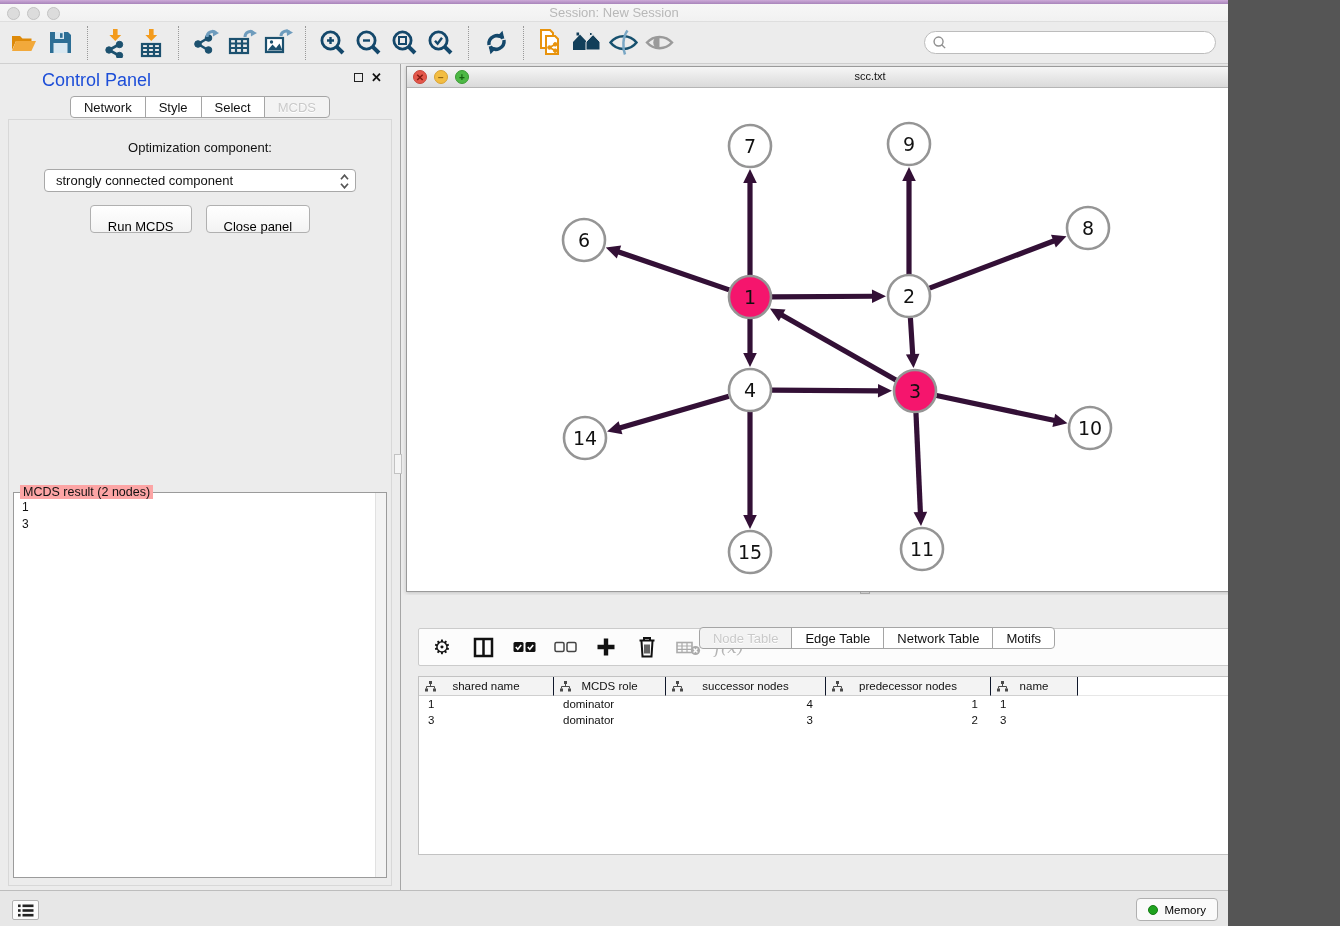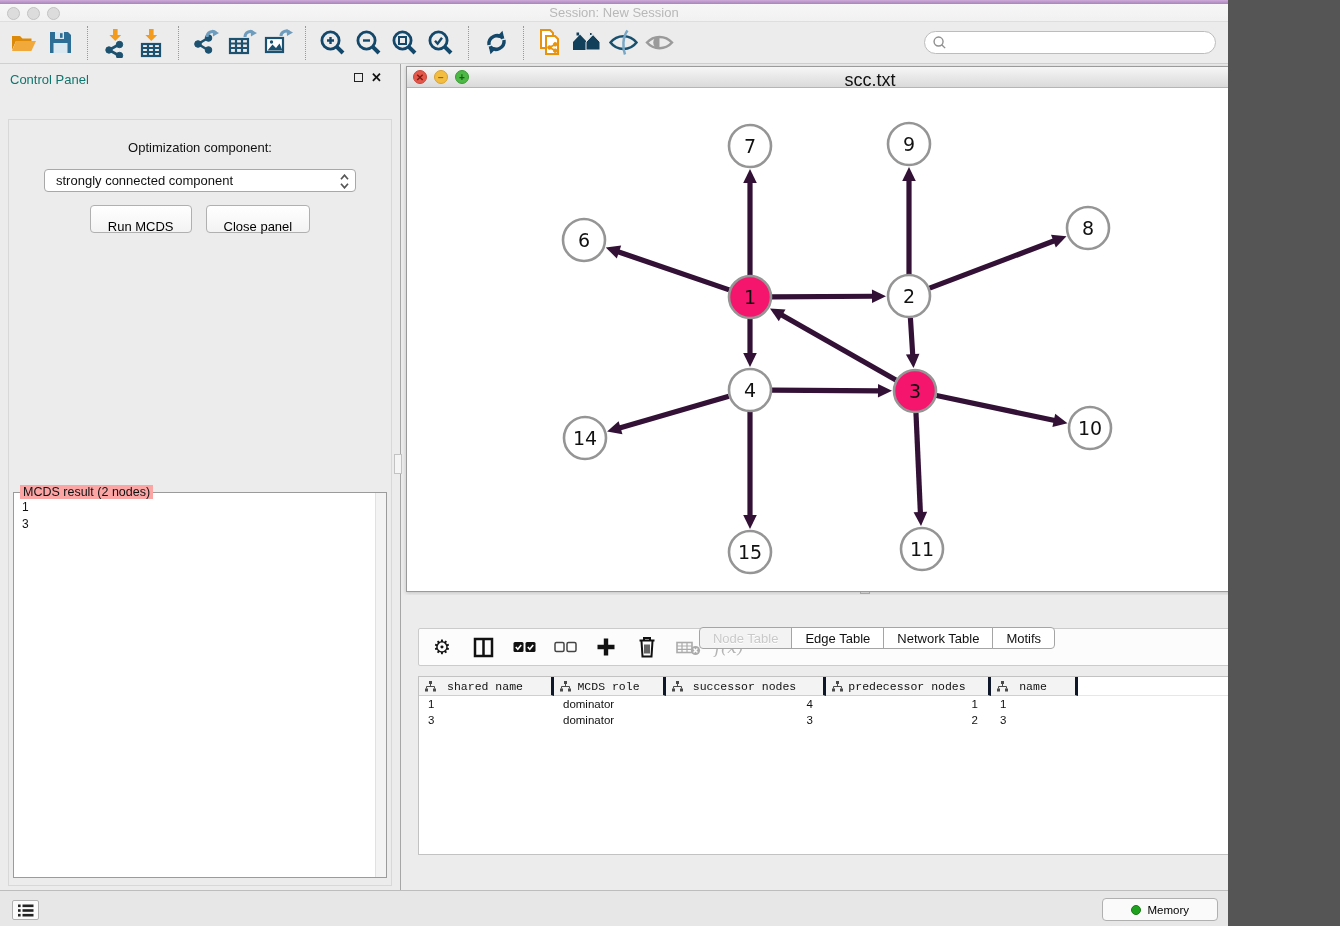--- a/index.html
+++ b/index.html
@@ -20,21 +20,21 @@
   
   .toolbar { position:absolute; top:22px; left:0; right:0; height:42px;
              border-bottom:1px solid #d0d0d0; display:flex; align-items:center; padding-left:6px; }
   .tbtn { width:36px; height:36px; display:flex; align-items:center; justify-content:center; flex:0 0 auto; }
   .tsep { width:1px; height:34px; border-left:1px dotted #999; margin:0 9px; flex:0 0 auto; }
   .search { position:absolute; right:12px; top:9px; width:292px; height:23px; background:#fff;
             border:1px solid #bcbcbc; border-radius:12px; display:flex; align-items:center; padding-left:7px; }
   .search input { border:none; outline:none; flex:1; height:19px; font-size:12px; background:transparent; margin-left:4px;}
 
   
-  .panel-title { font-size:13px; color:#0f766e; }
+  .panel-title { font-size:18px; color:#1d4ed8;margin-left:32px; }
   .float-ico { width:9px; height:9px; border:1.6px solid #222; display:inline-block; }
   .close-ico { font-size:13px; font-weight:bold; color:#111; line-height:11px; }
 
   
   .control-panel { position:absolute; left:0; top:64px; width:401px; height:826px; background:#ececec;
                    border-right:1px solid #a6a6a6; }
   .cp-header { position:absolute; top:6px; left:10px; right:10px; height:18px; }
   .cp-float { position:absolute; right:27px; top:3px; }
   .cp-close { position:absolute; right:8px; top:2px; }
   .tabs-row { display:flex; justify-content:center; position:absolute; left:0; right:0; top:32px; }
@@ -70,51 +70,51 @@
   
   .net-window { position:absolute; left:406px; top:66px; width:928px; height:526px;
                 border:1px solid #9a9a9a; background:#fff; box-shadow:0 1px 4px rgba(0,0,0,.18); }
   .net-titlebar { position:relative; height:21px; background:linear-gradient(#f6f6f6,#dadada);
                   border-bottom:1px solid #b5b5b5; }
   .light { position:absolute; top:3px; width:14px; height:14px; border-radius:50%;
            font-size:10px; font-weight:bold; text-align:center; line-height:14px; }
   .light.red    { left:6px;  background:#e4574b; border:1px solid #c6473c; color:#7e180f; }
   .light.yellow { left:27px; background:#f3bd42; border:1px solid #d8a233; color:#8f6310; }
   .light.green  { left:48px; background:#4db845; border:1px solid #3a9a33; color:#14610f; }
-  .net-title { position:absolute; left:0; right:0; top:3px; text-align:center; font-size:18px; color:#111; }
+  .net-title { position:absolute; left:0; right:0; top:3px; text-align:center; font-size:11px; color:#111; }
   .net-canvas { position:absolute; left:0; right:0; top:21px; bottom:0; background:#fff; }
 
   
   .table-panel { position:absolute; left:406px; top:595px; width:934px; height:295px; background:#ececec; }
   .tp-header { position:absolute; top:6px; left:12px; right:10px; height:18px; }
   .tp-float { position:absolute; right:29px; top:9px; }
   .tp-close { position:absolute; right:10px; top:8px; }
   .tp-toolbar { position:absolute; left:12px; top:33px; width:912px; height:38px; background:#fcfcfc;
                 border:1px solid #cbcbcb; border-radius:2px; display:flex; align-items:center;
                 padding-left:10px; gap:15px; }
   .tico { display:flex; align-items:center; justify-content:center; width:26px; height:26px; }
   .gear-glyph { font-size:20px; color:#141414; line-height:20px; }
   .fx { font-family:"DejaVu Serif", serif; font-style:italic; font-size:17px; color:#b3b3b3; }
   .tp-table { position:absolute; left:12px; top:81px; width:912px; bottom:35px; background:#fff;
               border:1px solid #c2c2c2; overflow:hidden; }
   .thead { display:flex; height:19px; }
-  .th { position:relative; background:#f3f3f3; border-right:3px solid #0f172a; border-bottom:1px solid #cfcfcf;
-        display:flex; align-items:center; justify-content:center; font-size:11.5px; flex:0 0 auto;font-family:Liberation Mono, monospace; }
+  .th { position:relative; background:#f3f3f3; border-right:1px solid #0f172a; border-bottom:1px solid #cfcfcf;
+        display:flex; align-items:center; justify-content:center; font-size:11.5px; flex:0 0 auto; }
   .th .tree { position:absolute; left:6px; top:4px; }
   .th-fill { flex:1; border-bottom:1px solid #e7e7e7; background:#fff; }
   .trow { display:flex; height:16px; align-items:center; font-size:11.5px; }
   .td { flex:0 0 auto; white-space:nowrap; overflow:hidden; }
   .tp-tabs { position:absolute; left:8px; right:0; bottom:3px; display:flex; justify-content:center; }
 
   
   .status-bar { position:absolute; left:0; right:0; bottom:0; height:36px; background:#e7e7e7;
                 border-top:1px solid #bdbdbd; }
   .list-btn { position:absolute; left:12px; top:9px; width:27px; height:20px; background:#fafafa;
               border:1px solid #b0b0b0; border-radius:2px; display:flex; align-items:center; justify-content:center; }
-  .memory-btn { position:absolute; right:10px; top:7px; height:23px; padding:0 28px; background:#fafafa;
+  .memory-btn { position:absolute; right:10px; top:7px; height:23px; padding:0 11px; background:#fafafa;
                 border:1px solid #b0b0b0; border-radius:4px; display:flex; align-items:center; gap:6px;
                 font-size:11.5px; font-family:inherit; }
   .green-dot { width:10px; height:10px; border-radius:50%; background:#1ea21e; border:1px solid #157a15; }
 </style>
 </head>
 <body>
 
 <div class="screen">
 
   <div class="purple-strip"></div>
@@ -278,20 +278,26 @@
       <input type="text" placeholder="" style="">
     </span>
   </div>
 
   <div class="control-panel">
     <div class="cp-header">
       <span class="panel-title">Control Panel</span>
       <span class="float-ico cp-float"></span>
       <span class="close-ico cp-close">✕</span>
     </div>
+    <div class="tabs-row" id="cp-tabs">
+        <div class="tab">Network</div>
+        <div class="tab">Style</div>
+        <div class="tab">Select</div>
+        <div class="tab selected">MCDS</div>
+      </div>
     <div class="cp-body">
       <div class="opt-label">Optimization component:</div>
       <div class="combo">
         <span>strongly connected component</span>
         <span class="stepper">
           <svg width="9" height="15" viewBox="0 0 9 15">
               <path d="M1 5.2 L4.5 1.2 L8 5.2" fill="none" stroke="#555" stroke-width="1.7"></path>
               <path d="M1 9.8 L4.5 13.8 L8 9.8" fill="none" stroke="#555" stroke-width="1.7"></path>
             </svg>
         </span>

